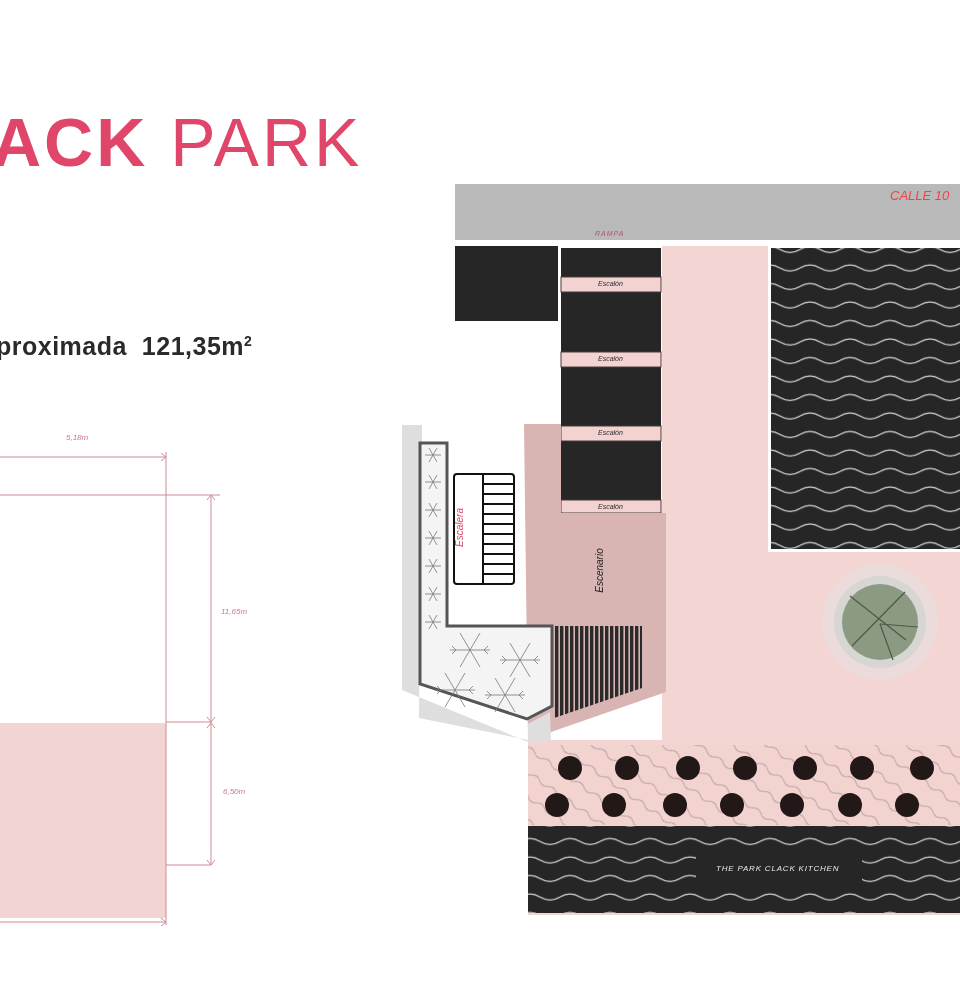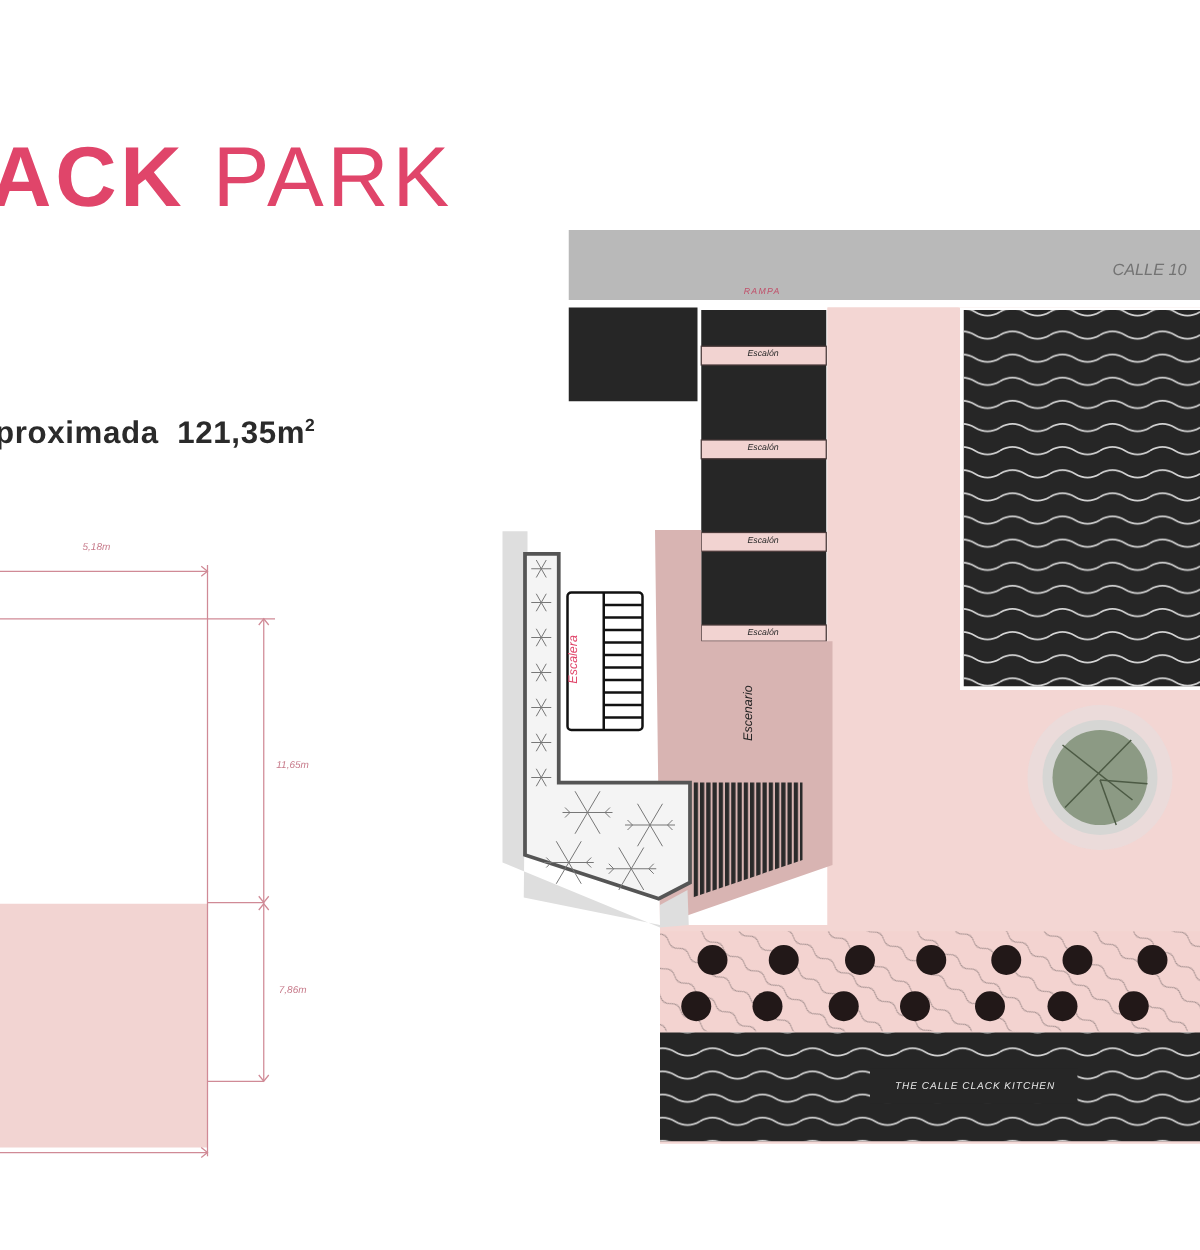--- a/index.html
+++ b/index.html
@@ -55,21 +55,21 @@
   <polyline points="207,728 211,723 215,728" fill="none" stroke="#d08a96" stroke-width="1"></polyline>
   <line x1="166" y1="722" x2="211" y2="722" stroke="#d08a96" stroke-width="1"></line>
   <polyline points="207,860 211,865 215,860" fill="none" stroke="#d08a96" stroke-width="1"></polyline>
   <line x1="166" y1="865" x2="211" y2="865" stroke="#d08a96" stroke-width="1"></line>
 
   <line x1="0" y1="922" x2="166" y2="922" stroke="#d08a96" stroke-width="1"></line>
   <polyline points="161,918 166,922 161,926" fill="none" stroke="#d08a96" stroke-width="1"></polyline>
 </svg>
 <div class="abs dim-label" style="left:66px; top:433px;">5,18m</div>
 <div class="abs dim-label" style="left:221px; top:607px;text-align:right;">11,65m</div>
-<div class="abs dim-label" style="left:223px; top:787px;">7,86m</div>
+<div class="abs dim-label" style="left:223px; top:787px;">6,50m</div>
 
 <svg width="960" height="1000">
   <defs>
     <pattern id="waves" x="0" y="0" width="40" height="18.5" patternUnits="userSpaceOnUse">
       <path d="M0 9 Q10 3 20 9 T40 9" fill="none" stroke="#d8d8d8" stroke-width="1.3"></path>
     </pattern>
     <pattern id="diagwaves" x="0" y="0" width="20" height="20" patternUnits="userSpaceOnUse" patternTransform="rotate(35)">
       <path d="M0 10 Q5 6 10 10 T20 10" fill="none" stroke="#8a7a7a" stroke-width="0.8"></path>
     </pattern>
     <pattern id="slats" x="0" y="0" width="5" height="10" patternUnits="userSpaceOnUse">
@@ -173,21 +173,21 @@
       <circle cx="792" cy="805" r="12"></circle>
       <circle cx="850" cy="805" r="12"></circle>
       <circle cx="907" cy="805" r="12"></circle>
   </g>
 
   <rect x="528" y="826" width="432" height="87" fill="#262626"></rect>
   <rect x="528" y="826" width="432" height="87" fill="url(#waves)"></rect>
   <rect x="696" y="855" width="166" height="28" fill="#262626"></rect>
 </svg>
 
-<div class="abs plan-text" style="left:890px; top:208px; font-size:13px; color:#737373;">CALLE 10</div>
+<div class="abs plan-text" style="left:890px; top:188px; font-size:13px; color:#ef4444;">CALLE 10</div>
 <div class="abs plan-text" style="left:595px; top:230px; font-size:7px; color:#c0506a; letter-spacing:1px;">RAMPA</div>
 <div class="abs plan-text" style="left:598px; top:280px; font-size:7px; color:#2a2a2a;">Escalón</div>
 <div class="abs plan-text" style="left:598px; top:355px; font-size:7px; color:#2a2a2a;">Escalón</div>
 <div class="abs plan-text" style="left:598px; top:429px; font-size:7px; color:#2a2a2a;">Escalón</div>
 <div class="abs plan-text" style="left:598px; top:503px; font-size:7px; color:#2a2a2a;">Escalón</div>
 <div class="abs plan-text" style="left:440px; top:522px; font-size:10px; color:#e0456a; transform:rotate(-90deg); transform-origin:center;">Escalera</div>
 <div class="abs plan-text" style="left:577px; top:565px; font-size:10px; color:#222; transform:rotate(-90deg); transform-origin:center;">Escenario</div>
-<div class="abs plan-text" style="left:716px; top:864px; font-size:8px; color:#e8e8e8; letter-spacing:0.8px;">THE CALLE CLACK KITCHEN</div>
+<div class="abs plan-text" style="left:716px; top:864px; font-size:8px; color:#e8e8e8; letter-spacing:0.8px;">THE PARK CLACK KITCHEN</div>
 
 </body></html>

